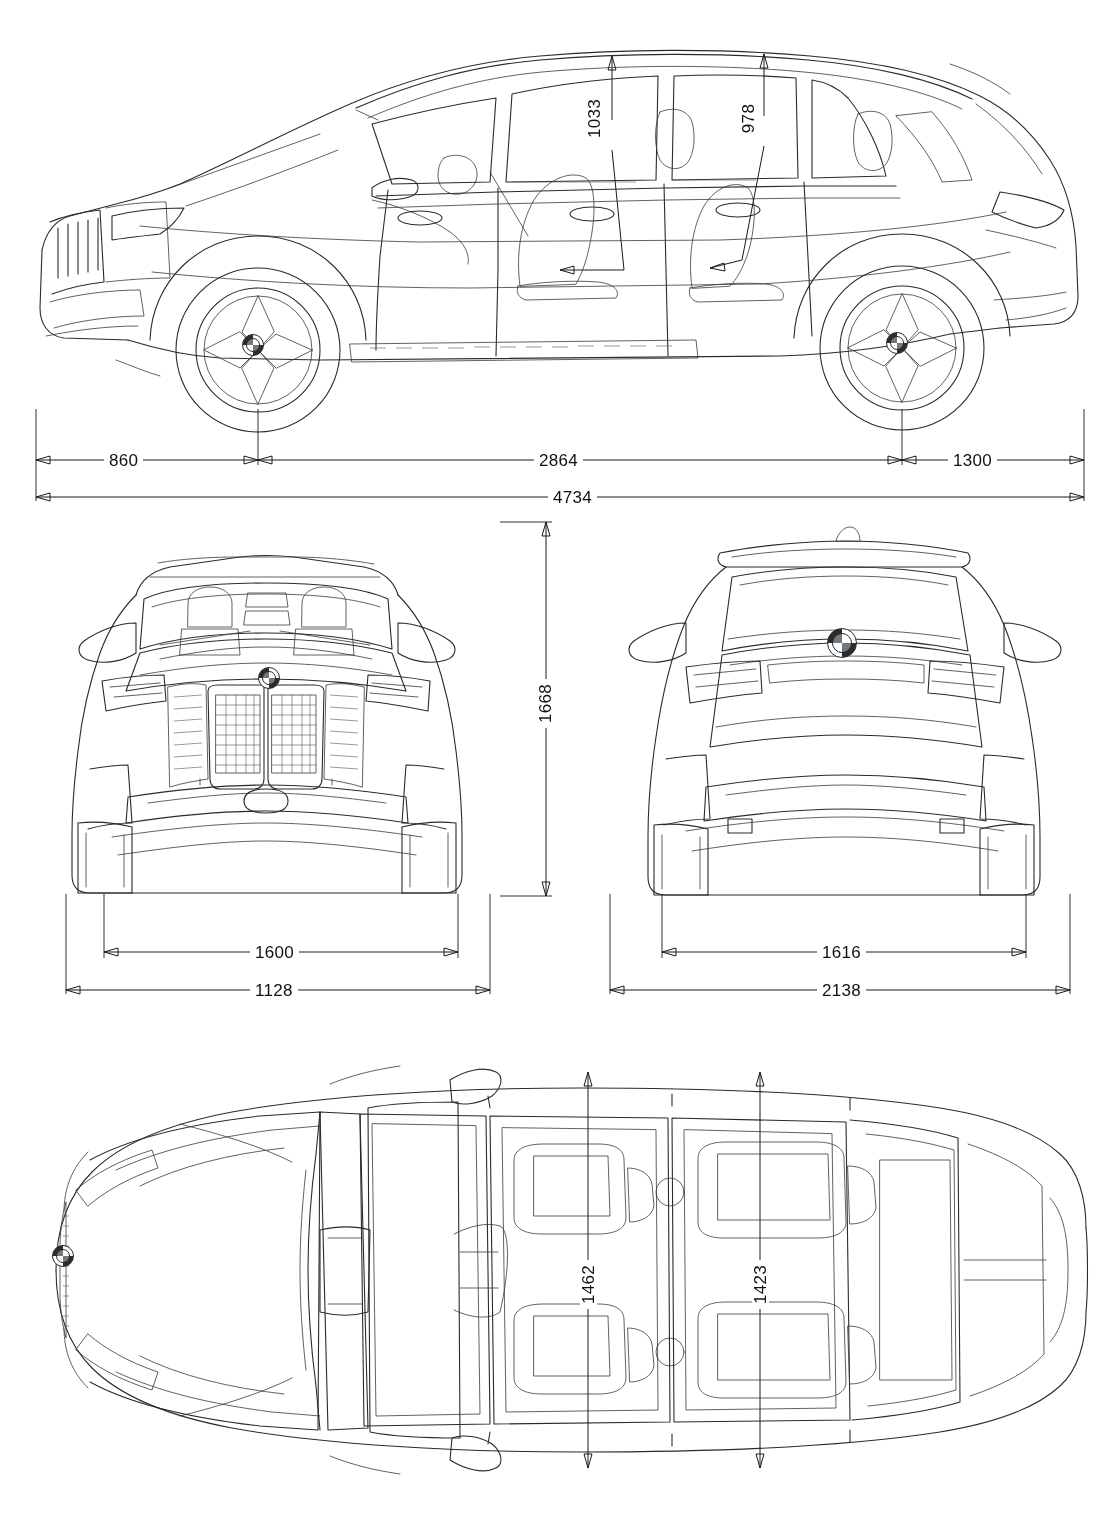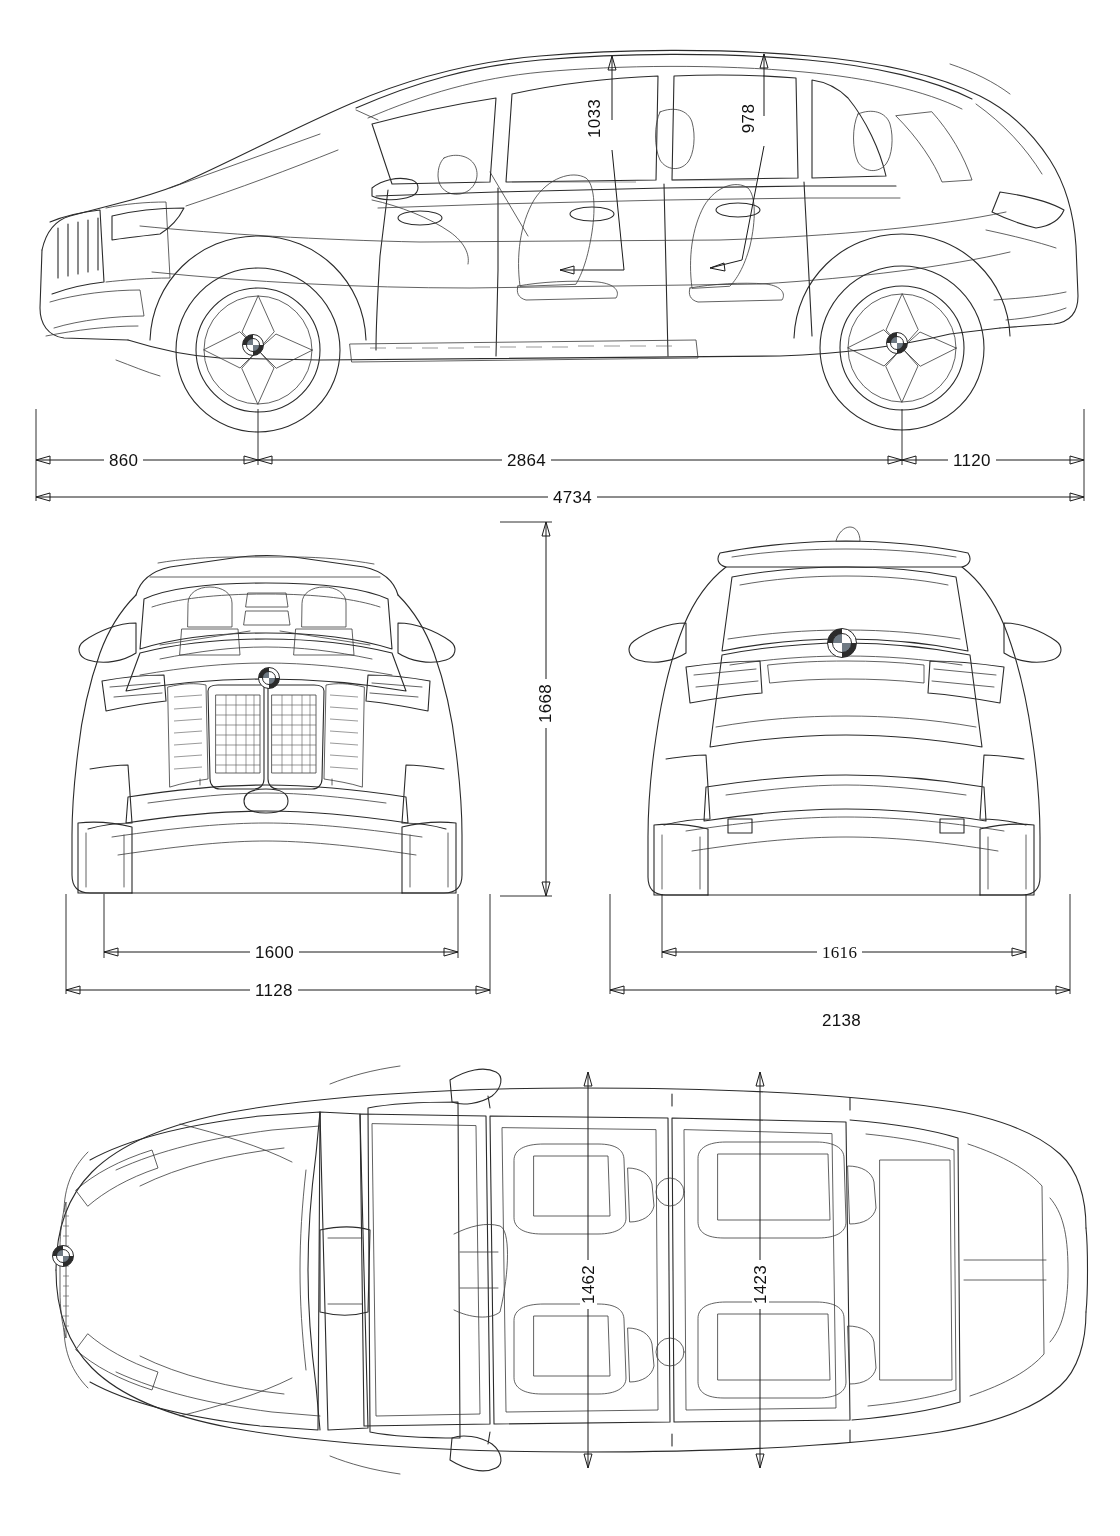--- a/index.html
+++ b/index.html
@@ -200,22 +200,22 @@
 
     <path class="dim" d="M16,55 L238,55 M238,55 L882,55 M882,55 L1064,55"></path>
     <path class="dim" d="M16,55 L30,51 L30,59 Z M238,55 L224,51 L224,59 Z
                          M238,55 L252,51 L252,59 Z M882,55 L868,51 L868,59 Z
                          M882,55 L896,51 L896,59 Z M1064,55 L1050,51 L1050,59 Z" fill="#1a1a1a"></path>
 
     <path class="dim" d="M16,92 L1064,92"></path>
     <path class="dim" d="M16,92 L30,88 L30,96 Z M1064,92 L1050,88 L1050,96 Z" fill="#1a1a1a"></path>
   </svg>
   <div class="dim-label" style="left:104px; top:452px;text-align:right;">860</div>
-  <div class="dim-label" style="left:502px; top:452px;text-align:right;">2864</div>
-  <div class="dim-label" style="left:948px; top:452px;">1120</div>
+  <div class="dim-label" style="left:534px; top:452px;text-align:right;">2864</div>
+  <div class="dim-label" style="left:948px; top:452px;">1300</div>
   <div class="dim-label" style="left:548px; top:489px;">4734</div>
 
   <svg class="view" style="left:20px; top:20px; width:1080px; height:320px;" viewBox="0 0 1080 320">
     <path class="dim" d="M592,36 L592,100 M592,130 L604,250 M604,250 L540,250"></path>
     <path class="dim" d="M592,36 L588,50 L596,50 Z M540,250 L554,246 L554,254 Z" fill="#1a1a1a"></path>
     <path class="dim" d="M744,34 L744,96 M744,126 L722,240 M722,240 L690,248"></path>
     <path class="dim" d="M744,34 L740,48 L748,48 Z M690,248 L704,243 L705,251 Z" fill="#1a1a1a"></path>
     <path class="ln-hair" d="M492,162 L616,162 M652,160 L736,160"></path>
   </svg>
   <div class="dim-label vert" style="left:570px; top:110px; transform: rotate(-90deg);">1033</div>
@@ -373,22 +373,22 @@
   <div class="dim-label" style="left:250px; top:944px;">1600</div>
   <div class="dim-label" style="left:250px; top:982px;">1128</div>
 
   <svg class="view" style="left:600px; top:890px; width:480px; height:120px;" viewBox="0 0 480 120">
     <path class="dim-ext" d="M10,4 L10,104 M62,4 L62,68 M426,4 L426,68 M470,4 L470,104"></path>
     <path class="dim" d="M62,62 L426,62"></path>
     <path class="dim" d="M62,62 L76,58 L76,66 Z M426,62 L412,58 L412,66 Z" fill="#1a1a1a"></path>
     <path class="dim" d="M10,100 L470,100"></path>
     <path class="dim" d="M10,100 L24,96 L24,104 Z M470,100 L456,96 L456,104 Z" fill="#1a1a1a"></path>
   </svg>
-  <div class="dim-label" style="left:817px; top:944px;font-family:Liberation Serif, serif;">1616</div>
-  <div class="dim-label" style="left:817px; top:1012px;">2138</div>
+  <div class="dim-label" style="left:817px; top:944px;">1616</div>
+  <div class="dim-label" style="left:817px; top:982px;">2138</div>
 
   <svg class="view" style="left:20px; top:1020px; width:1080px; height:500px;" viewBox="0 0 1080 500">
 
     <path class="ln" d="M36,250 C36,208 48,176 72,152 C100,124 148,104 212,92
       C300,76 430,68 560,68 C700,68 830,74 920,88 C976,97 1016,112 1040,134
       C1058,150 1066,178 1066,208"></path>
     <path class="ln" d="M36,250 C36,292 48,324 72,348 C100,376 148,396 212,408
       C300,424 430,432 560,432 C700,432 830,426 920,412 C976,403 1016,388 1040,366
       C1058,350 1066,322 1066,292"></path>
     <path class="ln" d="M1066,208 C1068,228 1068,272 1066,292"></path>

